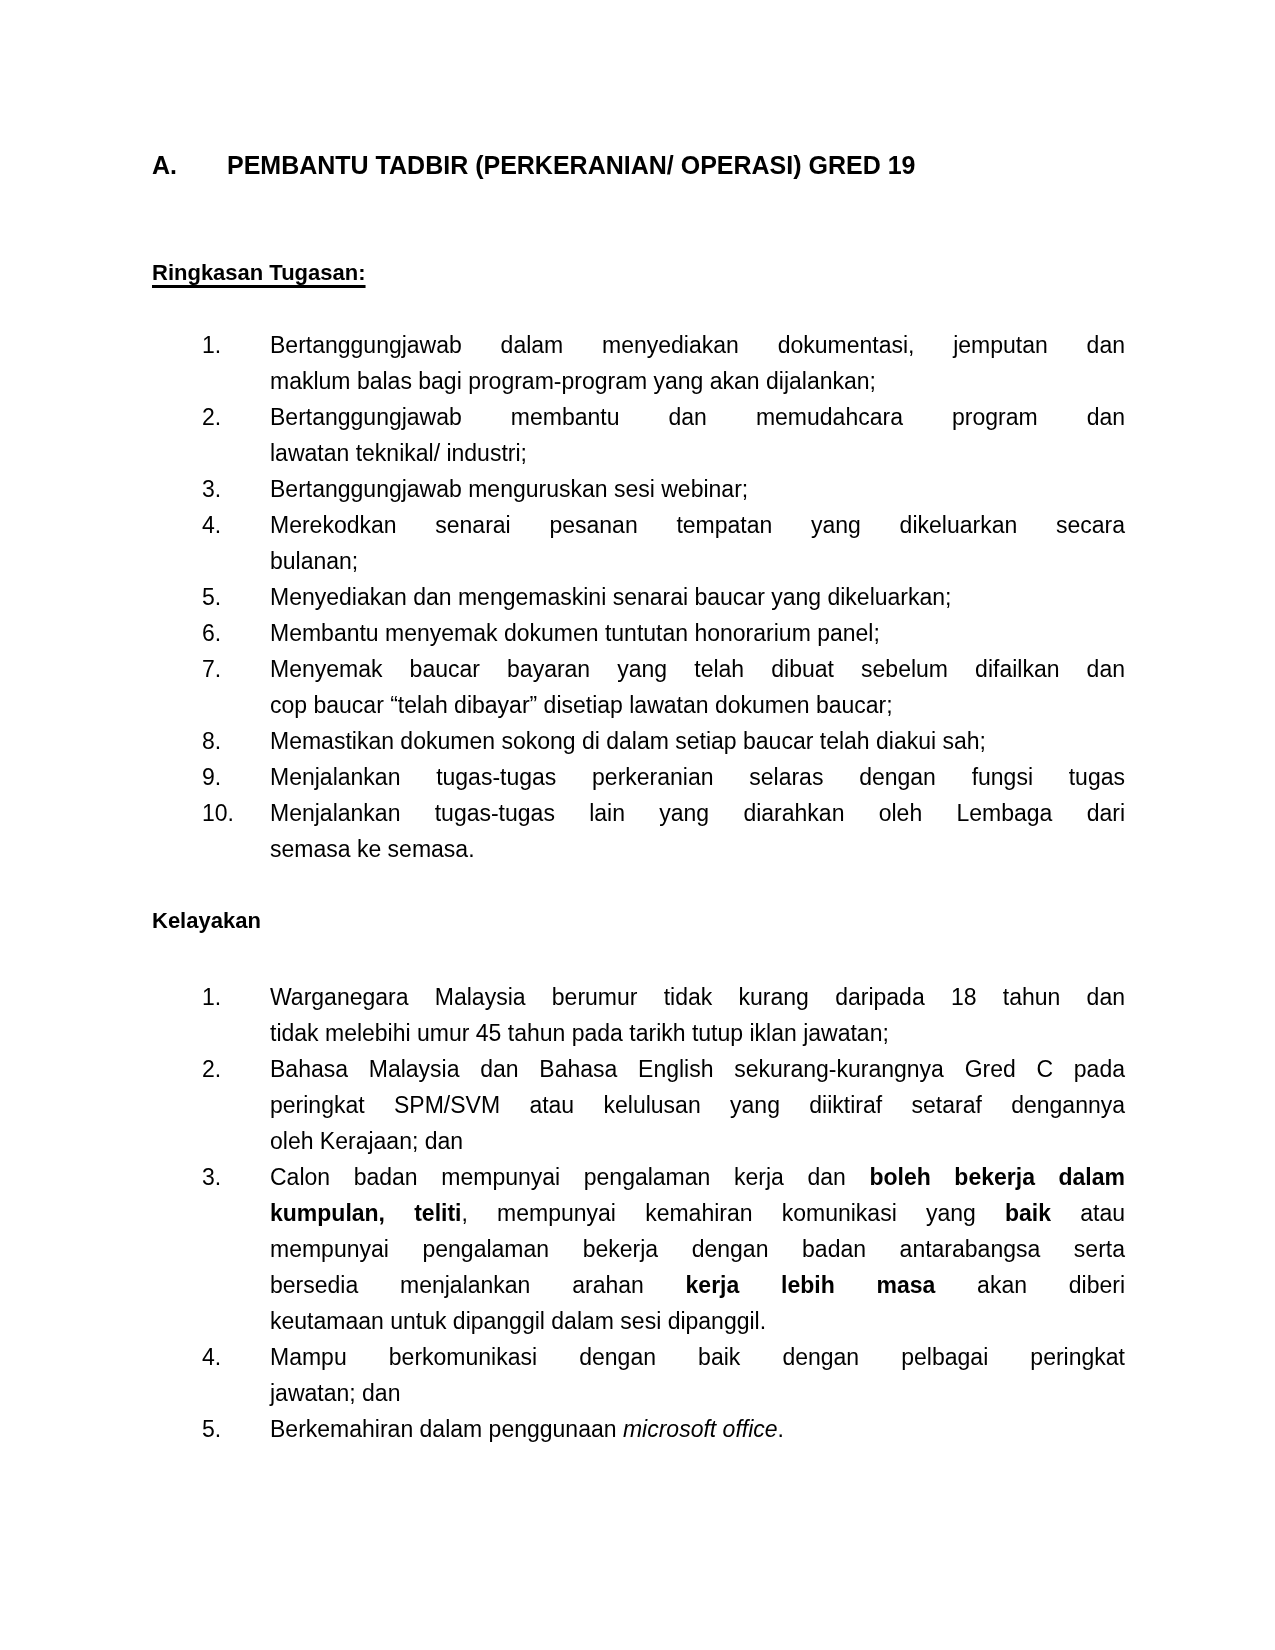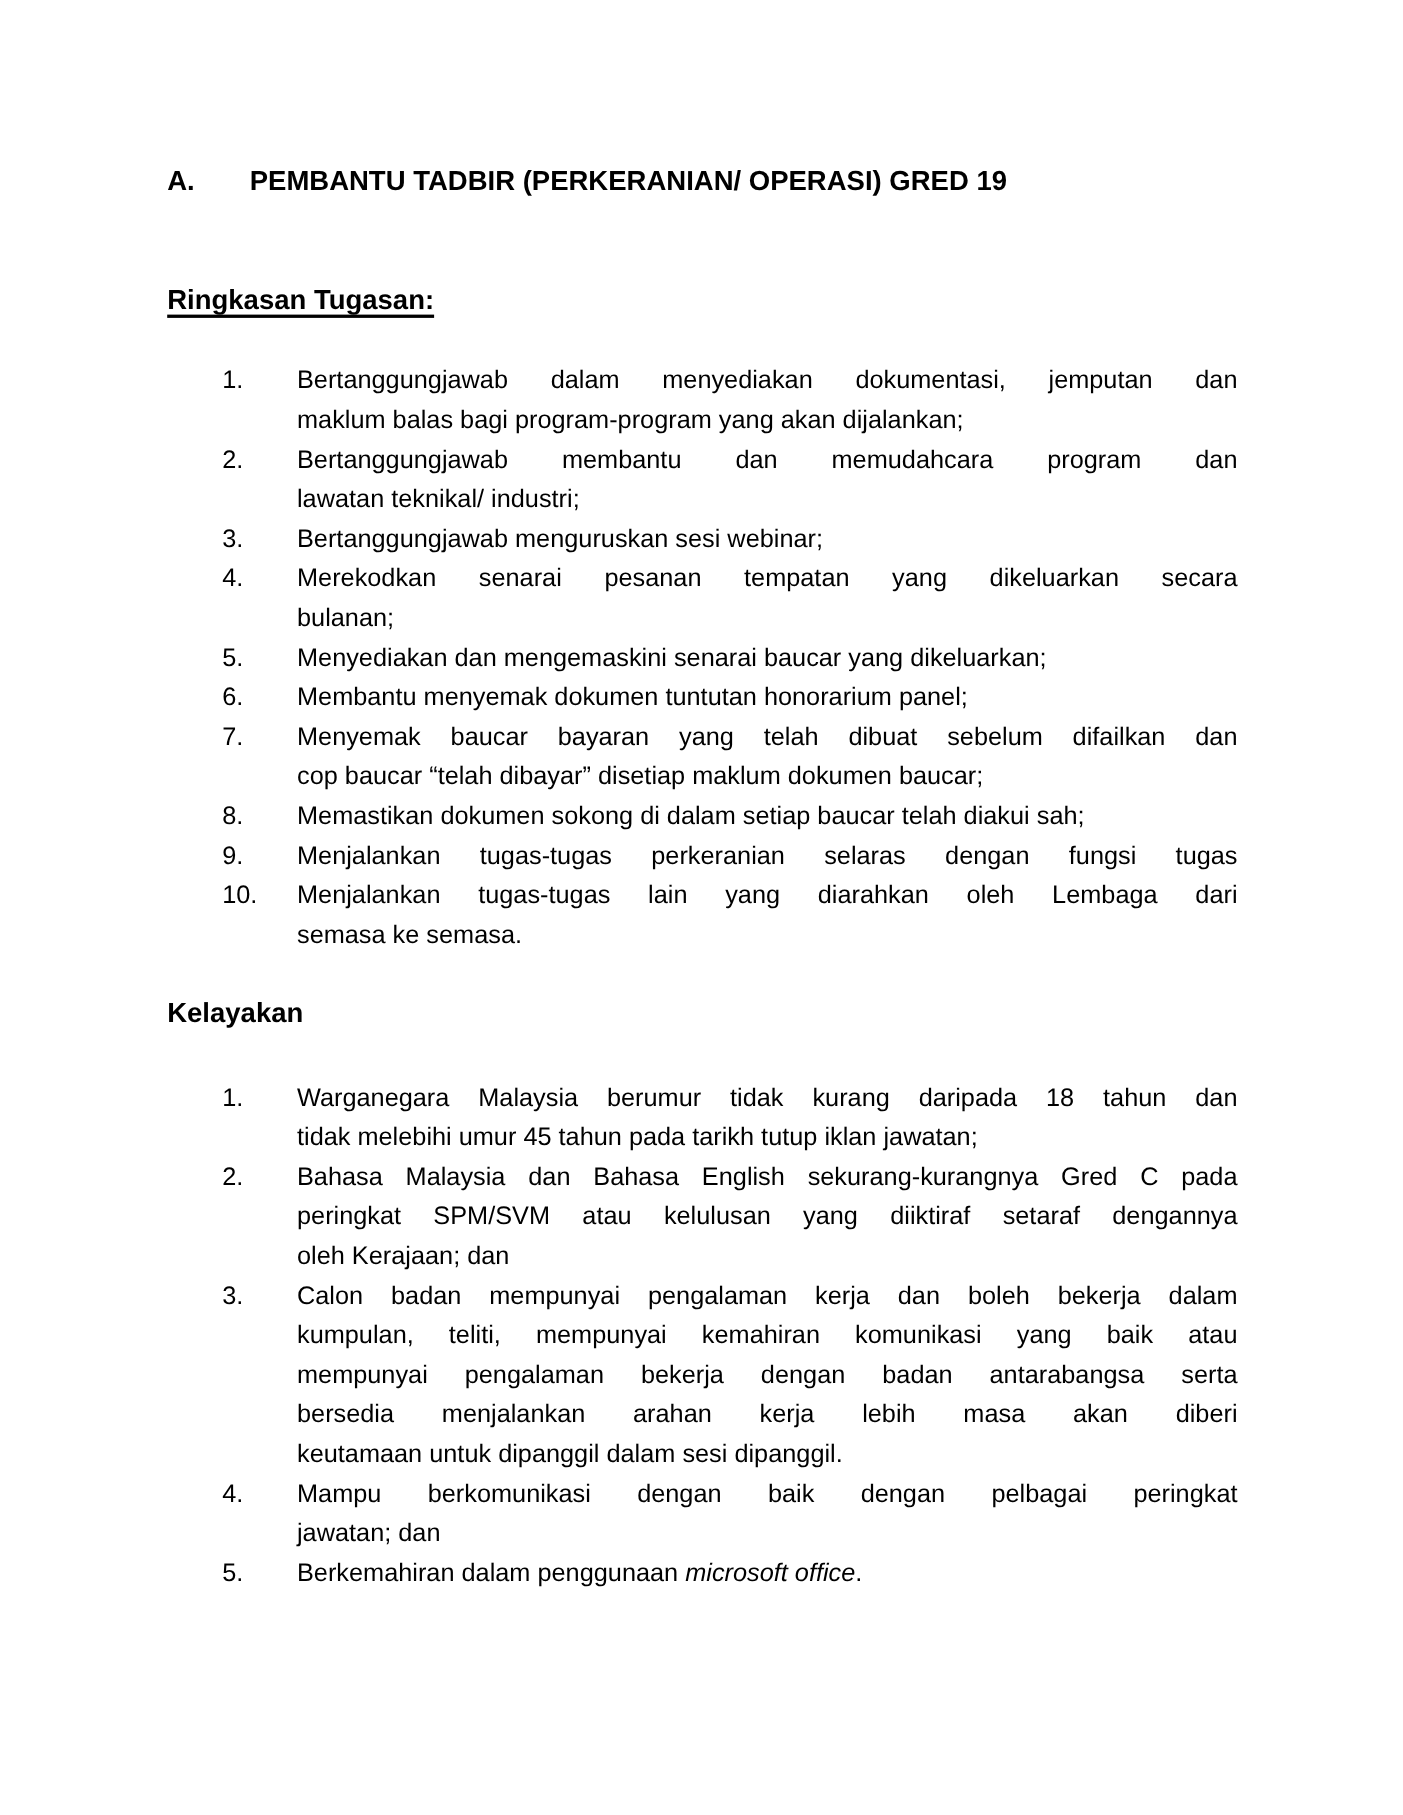--- a/index.html
+++ b/index.html
@@ -20,21 +20,21 @@
   .doc-heading {
     display: flex;
     font-weight: 700;
     font-size: 25px;
     line-height: 36px;
     white-space: nowrap;
   }
   .doc-heading .h-label { width: 75px; flex: none; }
   .section-title {
     font-weight: 700;
-    font-size: 25px;
+    font-size: 22px;
     line-height: 36px;
   }
   .section-title.underlined {
     text-decoration: underline;
     text-decoration-thickness: 3px;
     text-underline-offset: 5px;
   }
   .st-first  { margin-top: 72px; }
   .st-second { margin-top: 36px; }
   ol.doc-list { list-style: none; margin: 0; padding: 0; }
@@ -43,21 +43,21 @@
   .item { display: flex; }
   .item .num  { flex: none; margin-left: 50px; width: 68px; }
   .item .body { width: 855px; }
   .line {
     display: block;
     text-align: justify;
     text-align-last: justify;
     text-justify: inter-word;
   }
   .line.last { text-align: left; text-align-last: left; }
-  .seg-b { font-weight: 400; }
+  .seg-b { font-weight: 700; }
   .seg-i { font-style: italic; }
 </style>
 </head>
 <body>
 
 <div class="page">
   <div class="doc-heading">
     <span class="h-label">A.</span>
     <span class="h-title">PEMBANTU TADBIR (PERKERANIAN/ OPERASI) GRED 19</span>
   </div>
@@ -101,21 +101,21 @@
       <li class="item">
         <span class="num">6.</span>
         <span class="body">
           <span class="line last"><span>Membantu menyemak dokumen tuntutan honorarium panel;</span></span>
         </span>
       </li>
       <li class="item">
         <span class="num">7.</span>
         <span class="body">
           <span class="line"><span>Menyemak baucar bayaran yang telah dibuat sebelum difailkan dan</span></span>
-          <span class="line last"><span>cop baucar “telah dibayar” disetiap maklum dokumen baucar;</span></span>
+          <span class="line last"><span>cop baucar “telah dibayar” disetiap lawatan dokumen baucar;</span></span>
         </span>
       </li>
       <li class="item">
         <span class="num">8.</span>
         <span class="body">
           <span class="line last"><span>Memastikan dokumen sokong di dalam setiap baucar telah diakui sah;</span></span>
         </span>
       </li>
       <li class="item">
         <span class="num">9.</span>

